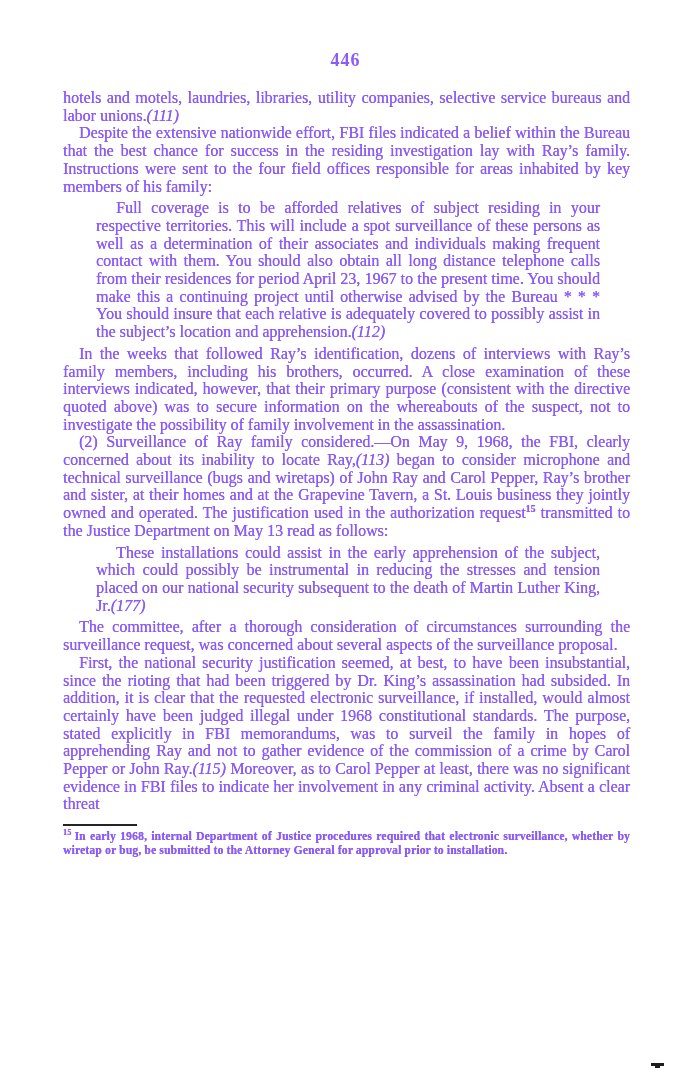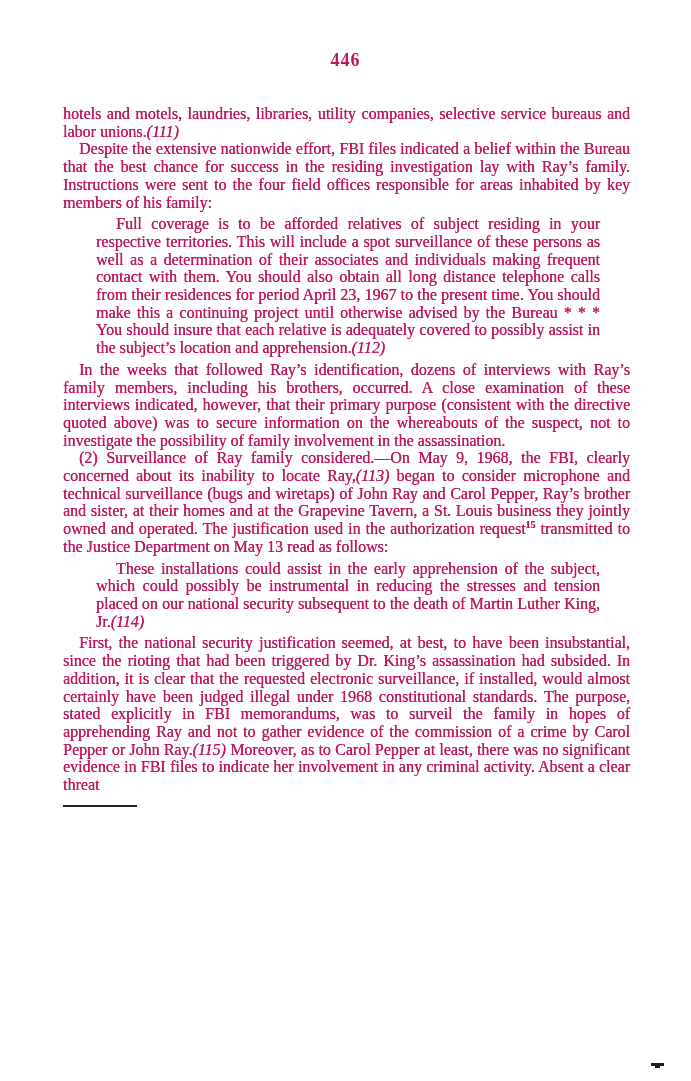--- a/index.html
+++ b/index.html
@@ -2,21 +2,21 @@
 <html><head>
 <meta charset="utf-8">
 <style>
   html, body { margin: 0; padding: 0; background: #e8e8e8; }
   .page {
     position: relative;
     width: 691px;
     height: 1081px;
     margin: 0 auto;
     background: #ffffff;
-    color: #be185d;
+    color: #8b5cf6;
     font-family: "Liberation Serif", serif;
     overflow: hidden;
   }
   .page-number {
     position: absolute;
     top: 50px;
     left: 0;
     right: 0;
     text-align: center;
     font-size: 18px;
@@ -25,21 +25,20 @@
   }
   .body-block {
     position: absolute;
     top: 89px;
     left: 63px;
     width: 567px;
     font-size: 16px;
     line-height: 17.7px;
     text-align: justify;
     text-shadow: 0.25px 0 0 currentColor; 
-    margin-top: 16px;
   }
   .body-block p { margin: 0; text-indent: 16px; }
   .body-block p.no-indent { text-indent: 0; }
   blockquote {
     margin: 4px 30px 4px 33px;
     text-indent: 20px;
     text-align: justify;
   }
   .italic { }
   .citation { font-style: italic; }
@@ -94,25 +93,27 @@
     <p class="no-indent"><span>hotels and motels, laundries, libraries, utility companies, selective service bureaus and labor unions.</span><span class="citation">(111)</span></p>
 
     <p>Despite the extensive nationwide effort, FBI files indicated a belief within the Bureau that the best chance for success in the residing investigation lay with Ray’s family. Instructions were sent to the four field offices responsible for areas inhabited by key members of his family:</p>
 
     <blockquote><span>Full coverage is to be afforded relatives of subject residing in your respective territories. This will include a spot surveillance of these persons as well as a determination of their associates and individuals making frequent contact with them. You should also obtain all long distance telephone calls from their residences for period April 23, 1967 to the present time. You should make this a continuing project until otherwise advised by the Bureau * * * You should insure that each relative is adequately covered to possibly assist in the subject’s location and apprehension.</span><span class="citation">(112)</span></blockquote>
 
     <p>In the weeks that followed Ray’s identification, dozens of interviews with Ray’s family members, including his brothers, occurred. A close examination of these interviews indicated, however, that their primary purpose (consistent with the directive quoted above) was to secure information on the whereabouts of the suspect, not to investigate the possibility of family involvement in the assassination.</p>
 
     <p><span>(2) </span><span class="italic">Surveillance of Ray family considered.</span><span>—On May 9, 1968, the FBI, clearly concerned about its inability to locate Ray,</span><span class="citation">(113)</span><span> began to consider microphone and technical surveillance (bugs and wiretaps) of John Ray and Carol Pepper, Ray’s brother and sister, at their homes and at the Grapevine Tavern, a St. Louis business they jointly owned and operated. The justification used in the authorization request</span><sup>15</sup><span> transmitted to the Justice Department on May 13 read as follows:</span></p>
 
-    <blockquote><span>These installations could assist in the early apprehension of the subject, which could possibly be instrumental in reducing the stresses and tension placed on our national security subsequent to the death of Martin Luther King, Jr.</span><span class="citation">(114)</span></blockquote>
+    <blockquote><span>These installations could assist in the early apprehension of the subject, which could possibly be instrumental in reducing the stresses and tension placed on our national security subsequent to the death of Martin Luther King, Jr.</span><span class="citation">(177)</span></blockquote>
 
+    <p>The committee, after a thorough consideration of circumstances surrounding the surveillance request, was concerned about several aspects of the surveillance proposal.</p>
 
     <p><span>First, the national security justification seemed, at best, to have been insubstantial, since the rioting that had been triggered by Dr. King’s assassination had subsided. In addition, it is clear that the requested electronic surveillance, if installed, would almost certainly have been judged illegal under 1968 constitutional standards. The purpose, stated explicitly in FBI memorandums, was to surveil the family in hopes of apprehending Ray and not to gather evidence of the commission of a crime by Carol Pepper or John Ray.</span><span class="citation">(115)</span><span> Moreover, as to Carol Pepper at least, there was no significant evidence in FBI files to indicate her involvement in any criminal activity. Absent a clear threat</span></p>
 
     <div class="footnote-rule"></div>
 
+    <p class="footnote no-indent"><sup>15</sup><span>In early 1968, internal Department of Justice procedures required that electronic surveillance, whether by wiretap or bug, be submitted to the Attorney General for approval prior to installation.</span></p>
 
   </div>
 
   <div class="ink-mark"></div>
 
 </div>
 
 </body></html>

